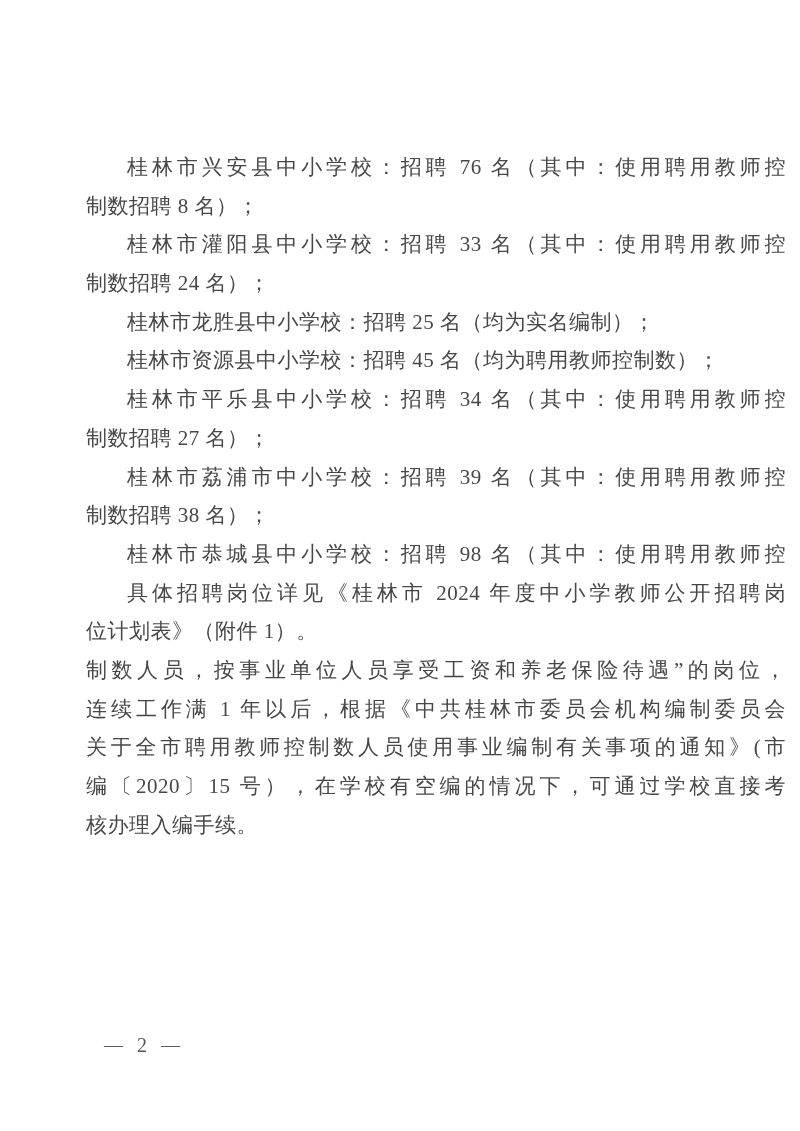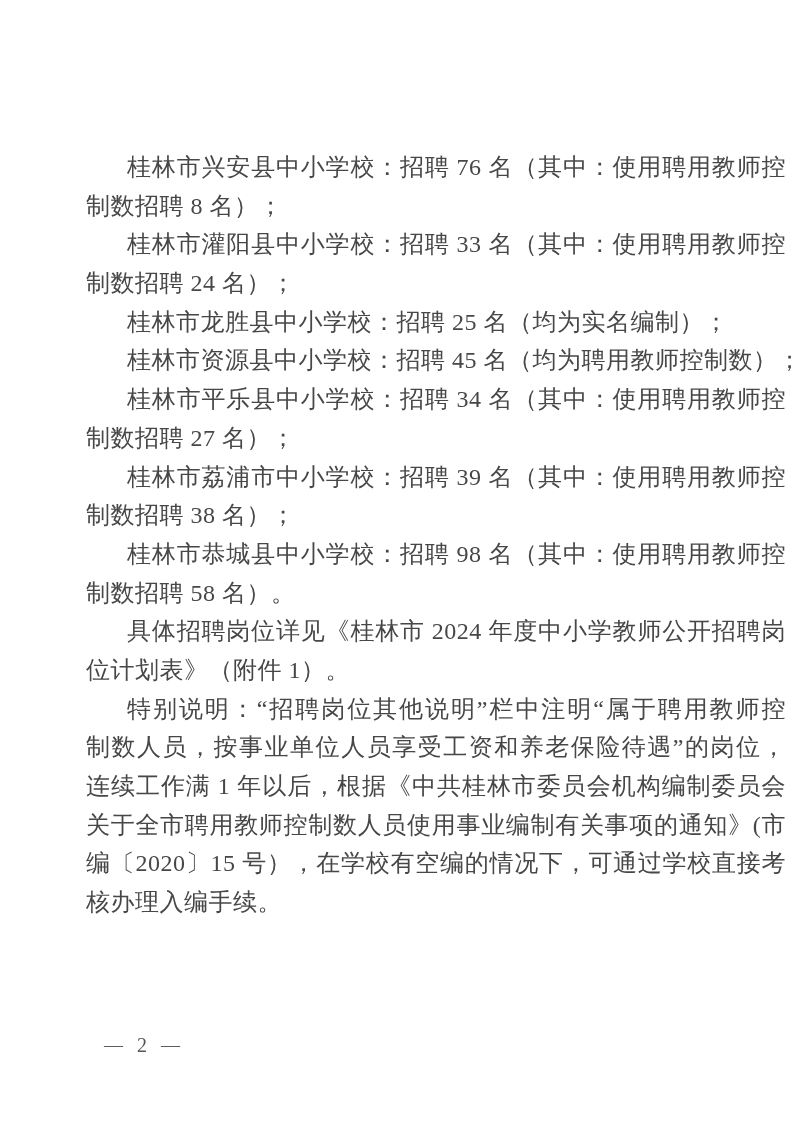--- a/index.html
+++ b/index.html
@@ -22,21 +22,21 @@
     height: 1131px;
     background: #ffffff;
   }
   .doc-body {
     position: absolute;
     left: 86px;
     top: 148px;
     width: 700px;
   }
   .doc-line {
-    font-size: 24px;
+    font-size: 21px;
     line-height: 38.7px;
     height: 38.7px;
     letter-spacing: 0.5px;
     white-space: pre;
     text-align: left;
     color: #474747;
   }
   
   .doc-line.indent {
     text-indent: 41px;
@@ -75,24 +75,22 @@
     <div class="doc-line">制数招聘 8 名）；</div>
     <div class="doc-line indent fill">桂林市灌阳县中小学校：招聘 33 名（其中：使用聘用教师控</div>
     <div class="doc-line">制数招聘 24 名）；</div>
     <div class="doc-line indent">桂林市龙胜县中小学校：招聘 25 名（均为实名编制）；</div>
     <div class="doc-line indent">桂林市资源县中小学校：招聘 45 名（均为聘用教师控制数）；</div>
     <div class="doc-line indent fill">桂林市平乐县中小学校：招聘 34 名（其中：使用聘用教师控</div>
     <div class="doc-line">制数招聘 27 名）；</div>
     <div class="doc-line indent fill">桂林市荔浦市中小学校：招聘 39 名（其中：使用聘用教师控</div>
     <div class="doc-line">制数招聘 38 名）；</div>
     <div class="doc-line indent fill">桂林市恭城县中小学校：招聘 98 名（其中：使用聘用教师控</div>
-    <div class="doc-line">制数招聘 58 名）。</div>
     <div class="doc-line indent fill">具体招聘岗位详见《桂林市 2024 年度中小学教师公开招聘岗</div>
     <div class="doc-line">位计划表》（附件 1）。</div>
-    <div class="doc-line indent fill">特别说明：“招聘岗位其他说明”栏中注明“属于聘用教师控</div>
     <div class="doc-line fill">制数人员，按事业单位人员享受工资和养老保险待遇”的岗位，</div>
     <div class="doc-line fill">连续工作满 1 年以后，根据《中共桂林市委员会机构编制委员会</div>
     <div class="doc-line fill">关于全市聘用教师控制数人员使用事业编制有关事项的通知》(市</div>
     <div class="doc-line fill">编〔2020〕15 号），在学校有空编的情况下，可通过学校直接考</div>
     <div class="doc-line">核办理入编手续。</div>
   </div>
 
   <div class="page-footer">
     <span class="dash">—</span>
     <span class="num">2</span>

